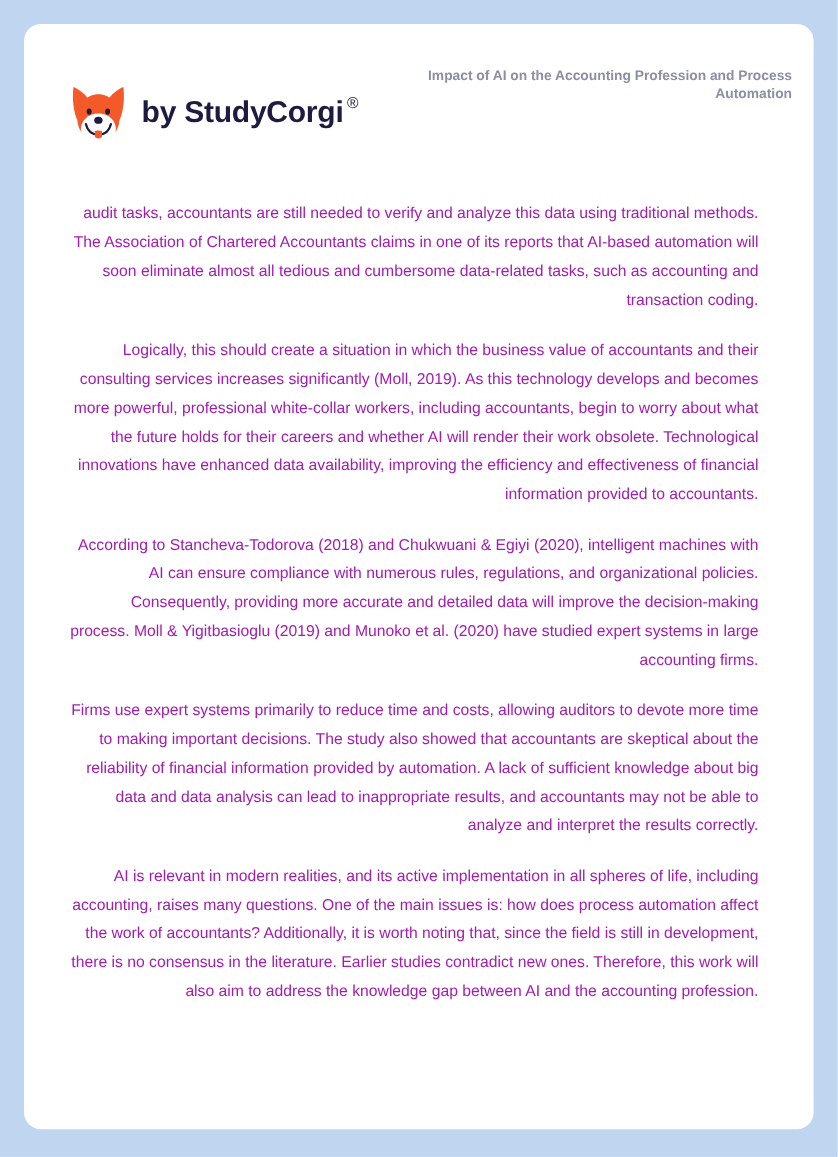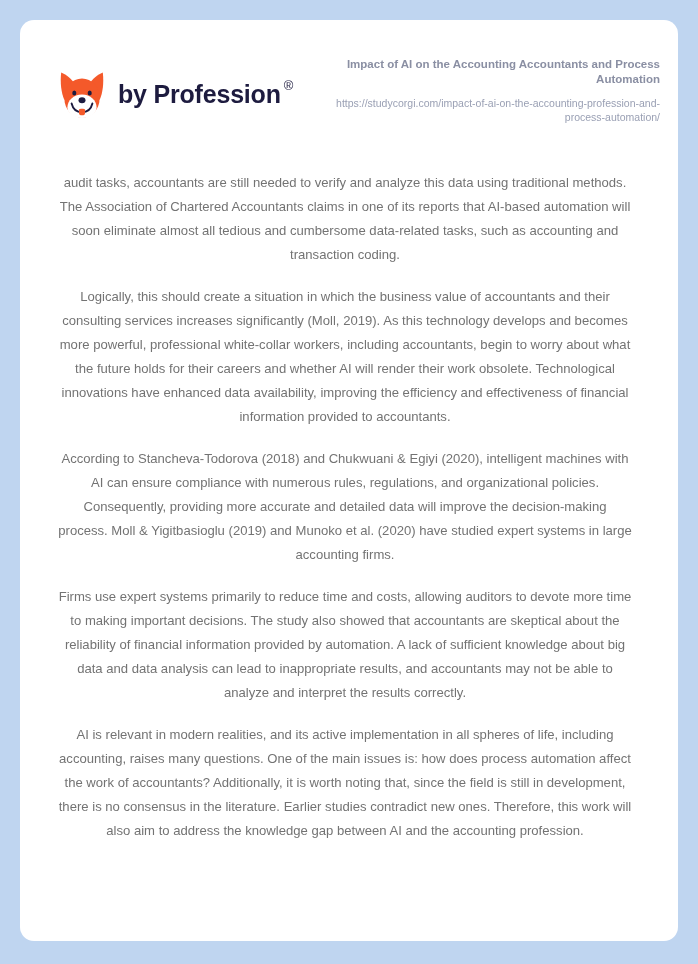--- a/index.html
+++ b/index.html
@@ -101,25 +101,25 @@
   }
 
   
   #article {
     padding: 0 46px 0 38px;
     margin-top: 47px;
     box-sizing: border-box;
   }
 
   .para {
-    color: #737373;
+    color: #a21caf;
     font-size: 13.1px;
     line-height: 24px;
     margin: 0 0 18px 0;
-    text-align: center;
+    text-align: right;
   }
   .para:last-child { margin-bottom: 15px; }
 </style>
 </head>
 <body>
 
 <div id="page">
   <div id="paper">
 
     <div id="header">
@@ -138,28 +138,27 @@
           <ellipse cx="16.3" cy="24.0" rx="2.05" ry="2.6" fill="#1d1b3f"></ellipse>
           <ellipse cx="31.7" cy="24.0" rx="2.05" ry="2.6" fill="#1d1b3f"></ellipse>
 
           <ellipse cx="24" cy="31.2" rx="3.5" ry="3.0" fill="#1d1b3f"></ellipse>
 
           <path d="M13.6 34.5 C15.0 40.2 19.0 43.2 24 43.2 C29.0 43.2 33.0 40.2 34.4 34.5" fill="none" stroke="#1d1b3f" stroke-width="1.9" stroke-linecap="round"></path>
 
           <path d="M21.0 40.6 C21.0 39.6 27.0 39.6 27.0 40.6 L27.0 44.4 C27.0 47.0 21.0 47.0 21.0 44.4 Z" fill="#f4592a"></path>
         </svg>
         <div id="brand-text">
-          <span>by Profession</span>
+          <span>by StudyCorgi</span>
           <span id="brand-reg">®</span>
         </div>
       </div>
 
       <div id="doc-meta">
-        <div id="doc-title">Impact of AI on the Accounting Accountants and Process Automation</div>
-        <div id="doc-url">https://studycorgi.com/impact-of-ai-on-the-accounting-profession-and-process-automation/</div>
+        <div id="doc-title">Impact of AI on the Accounting Profession and Process Automation</div>
       </div>
 
     </div>
 
     <div id="article">
       <p class="para">audit tasks, accountants are still needed to verify and analyze this data using traditional methods. The Association of Chartered Accountants claims in one of its reports that AI-based automation will soon eliminate almost all tedious and cumbersome data-related tasks, such as accounting and transaction coding.</p>
       <p class="para">Logically, this should create a situation in which the business value of accountants and their consulting services increases significantly (Moll, 2019). As this technology develops and becomes more powerful, professional white-collar workers, including accountants, begin to worry about what the future holds for their careers and whether AI will render their work obsolete. Technological innovations have enhanced data availability, improving the efficiency and effectiveness of financial information provided to accountants.</p>
       <p class="para">According to Stancheva-Todorova (2018) and Chukwuani &amp; Egiyi (2020), intelligent machines with AI can ensure compliance with numerous rules, regulations, and organizational policies. Consequently, providing more accurate and detailed data will improve the decision-making process. Moll &amp; Yigitbasioglu (2019) and Munoko et al. (2020) have studied expert systems in large accounting firms.</p>
       <p class="para">Firms use expert systems primarily to reduce time and costs, allowing auditors to devote more time to making important decisions. The study also showed that accountants are skeptical about the reliability of financial information provided by automation. A lack of sufficient knowledge about big data and data analysis can lead to inappropriate results, and accountants may not be able to analyze and interpret the results correctly.</p>
       <p class="para">AI is relevant in modern realities, and its active implementation in all spheres of life, including accounting, raises many questions. One of the main issues is: how does process automation affect the work of accountants? Additionally, it is worth noting that, since the field is still in development, there is no consensus in the literature. Earlier studies contradict new ones. Therefore, this work will also aim to address the knowledge gap between AI and the accounting profession.</p>

